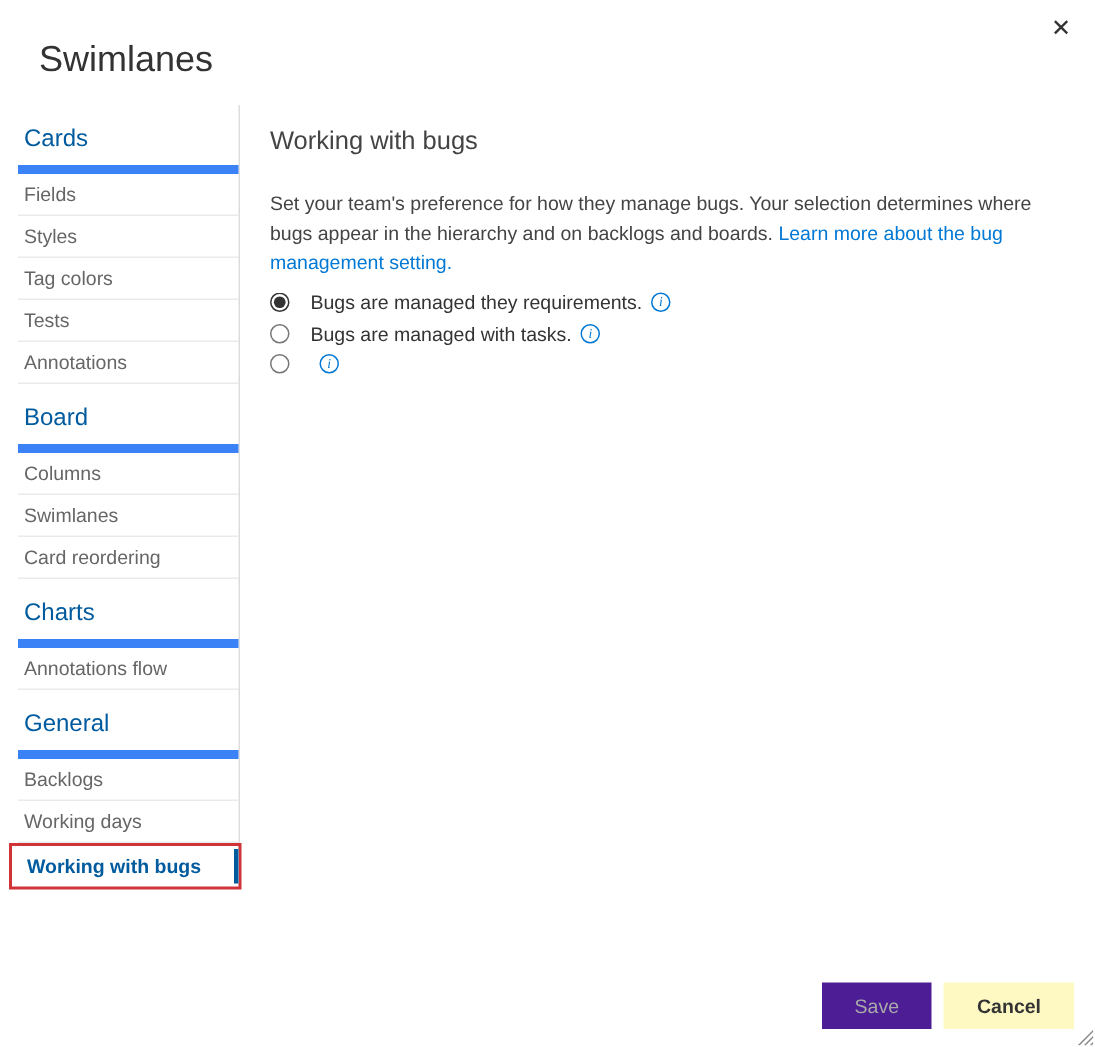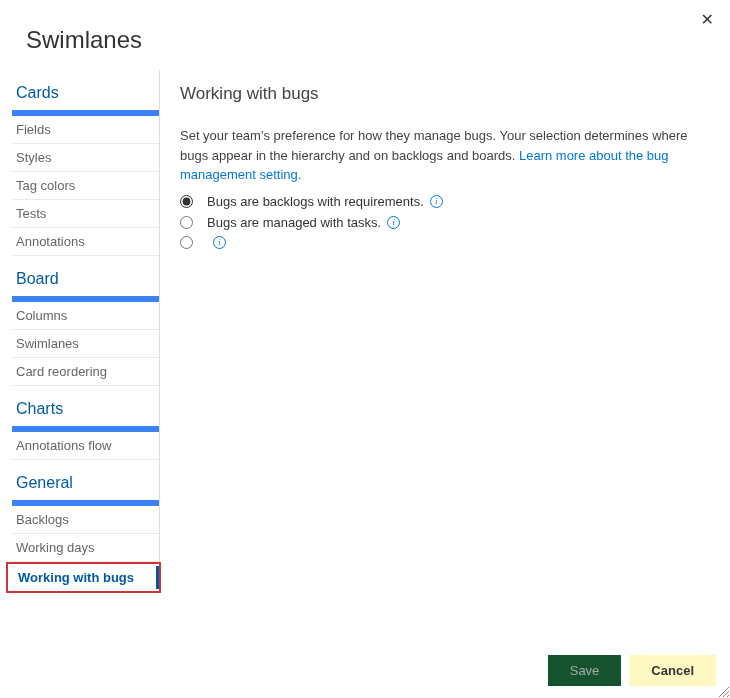--- a/index.html
+++ b/index.html
@@ -128,21 +128,21 @@
       bottom: 12px;
       right: 14px;
       display: flex;
       gap: 8px;
     }
     .btn {
       padding: 8px 22px;
       font-size: 13px;
       border: none;
       cursor: pointer;
-      background: #14532d;
+      background: #4c1d95;
     }
     .btn.save {
       color: #aaa;
     }
     .btn.cancel {
       color: #333;
       font-weight: 600;
       background: #fef9c3;
     }
     .resize-grip {
@@ -195,21 +195,21 @@
     <h2 class="main-heading">Working with bugs</h2>
 
     <p class="description">
       <span>Set your team's preference for how they manage bugs. Your selection determines where bugs appear in the hierarchy and on backlogs and boards. </span><span class="link">Learn more about the bug management setting.</span>
     </p>
 
     <div class="radio-group">
 
       <label class="radio-row">
         <input type="radio" name="bugs" checked="" style="">
-        <span>Bugs are backlogs with requirements.</span>
+        <span>Bugs are managed they requirements.</span>
         <span class="info-icon">i</span>
       </label>
 
       <label class="radio-row">
         <input type="radio" name="bugs" style="">
         <span>Bugs are managed with tasks.</span>
         <span class="info-icon">i</span>
       </label>
 
       <label class="radio-row">

